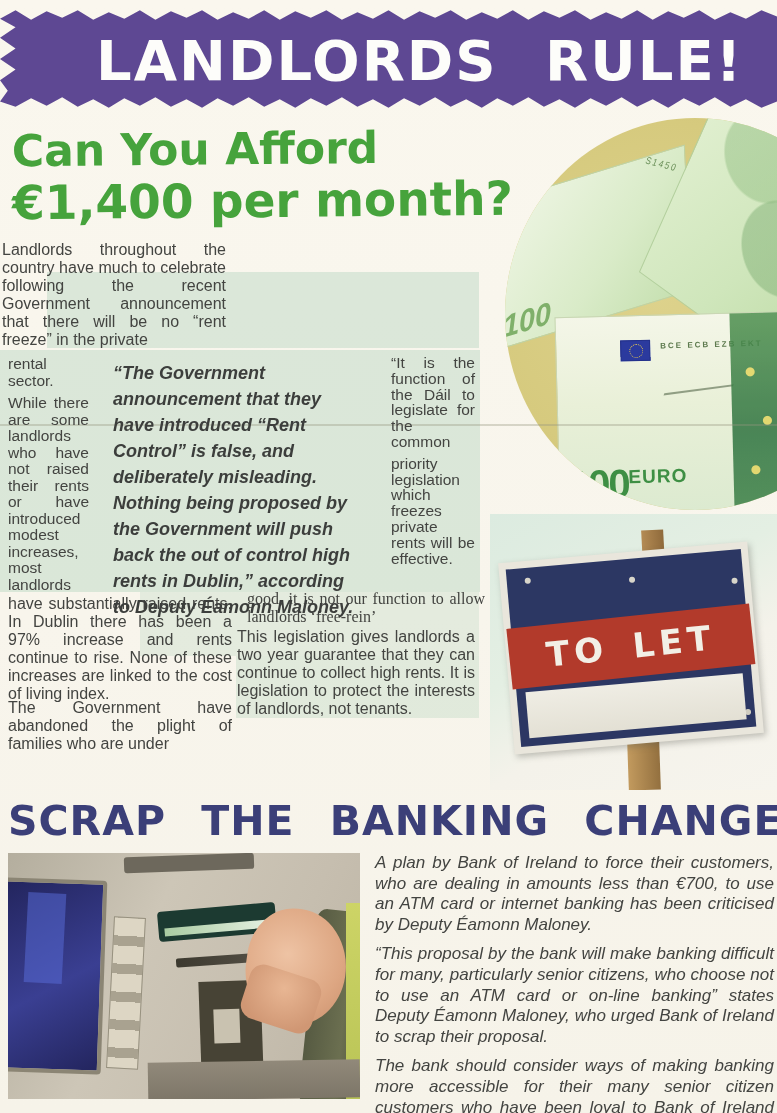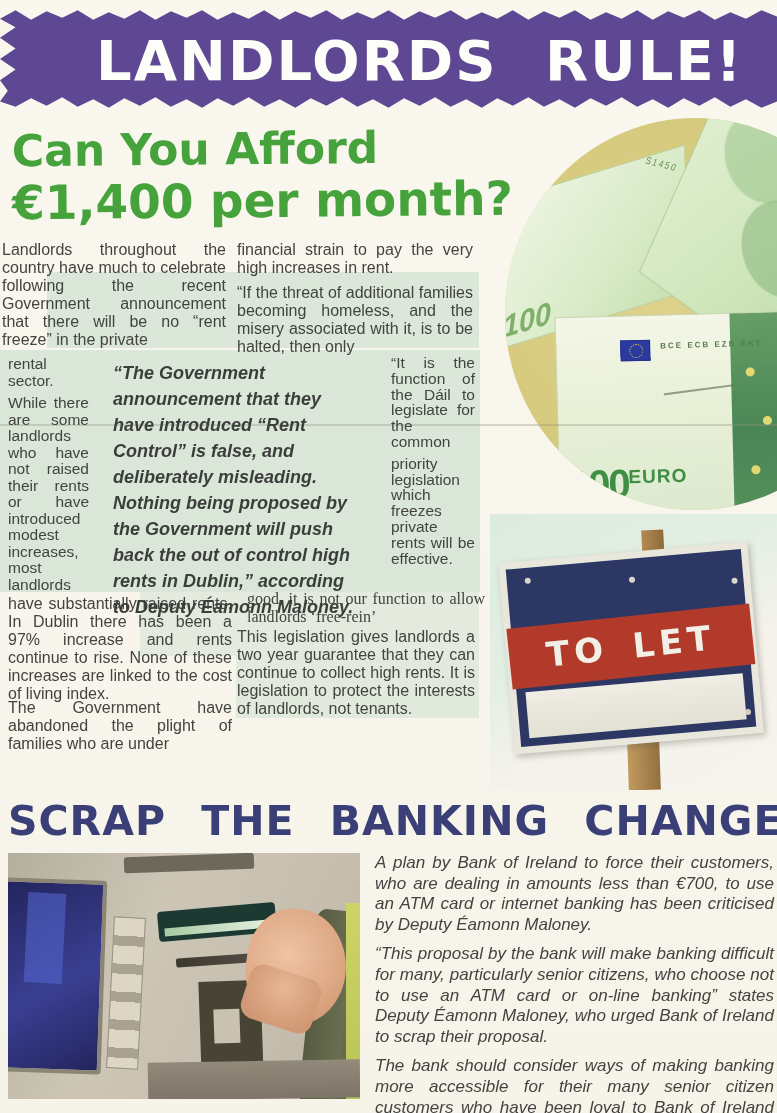--- a/index.html
+++ b/index.html
@@ -176,24 +176,20 @@
   </div>
   <div class="txt colL3">
     <p>have substantially raised rents. In Dublin there has been a 97% increase and rents continue to rise. None of these increases are linked to the cost of living index.</p>
   </div>
   <div class="txt colL4">
     <p>The Government have abandoned the plight of families who are under</p>
   </div>
 
   <div class="pull-quote">“The Government announcement that they have introduced “Rent Control” is false, and deliberately misleading. Nothing being proposed by the Government will push back the out of control high rents in Dublin,” according to Deputy Éamonn Maloney.</div>
 
-  <div class="txt colR1">
-    <p>financial strain to pay the very high increases in rent.</p>
-    <p>“If the threat of additional families becoming homeless, and the misery associated with it, is to be halted, then only</p>
-  </div>
   <div class="txt colR2">
     <p>“It is the function of the Dáil to legislate for the common</p>
     <p>priority legislation which freezes private rents will be effective.</p>
   </div>
   <div class="txt colR3">
     <p>good, it is not our function to allow landlords ‘free-rein’</p>
   </div>
   <div class="txt colR4">
     <p>This legislation gives landlords a two year guarantee that they can continue to collect high rents. It is legislation to protect the interests of landlords, not tenants.</p>
   </div>

